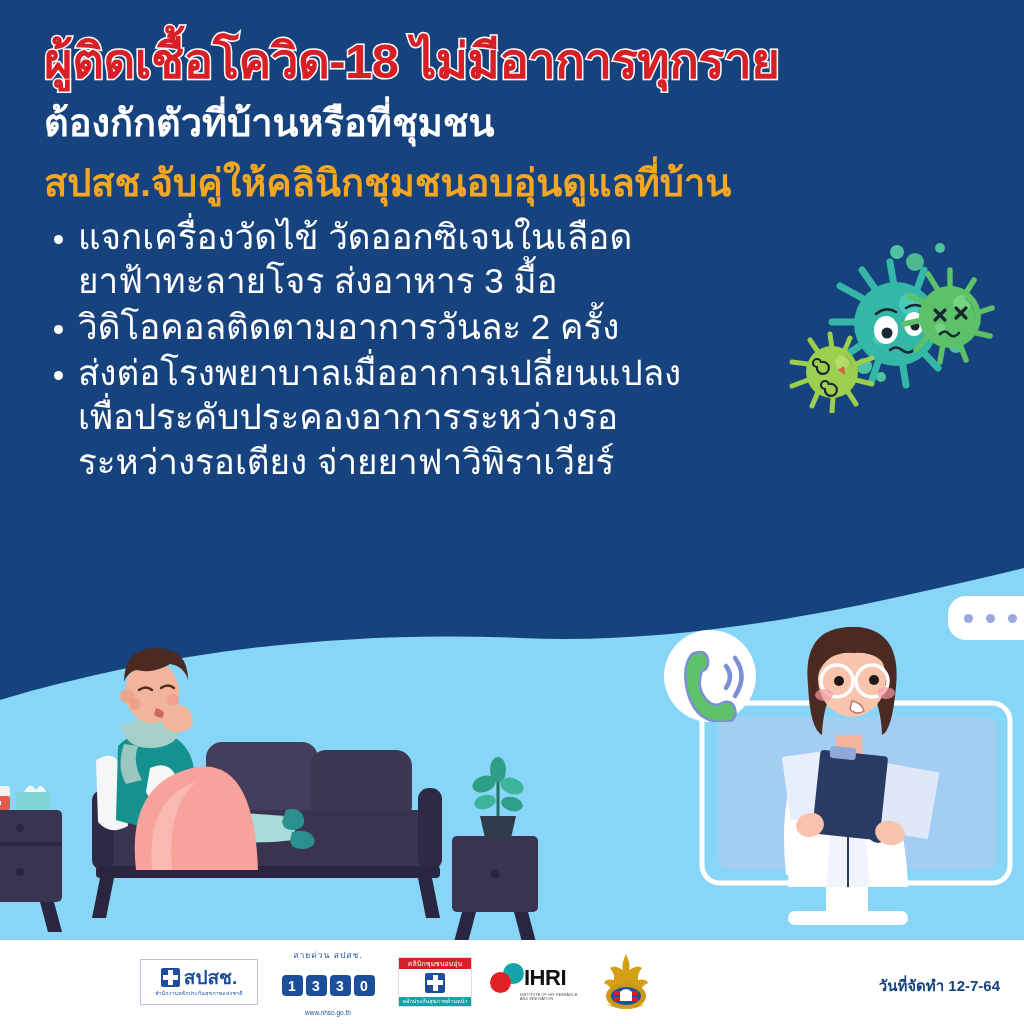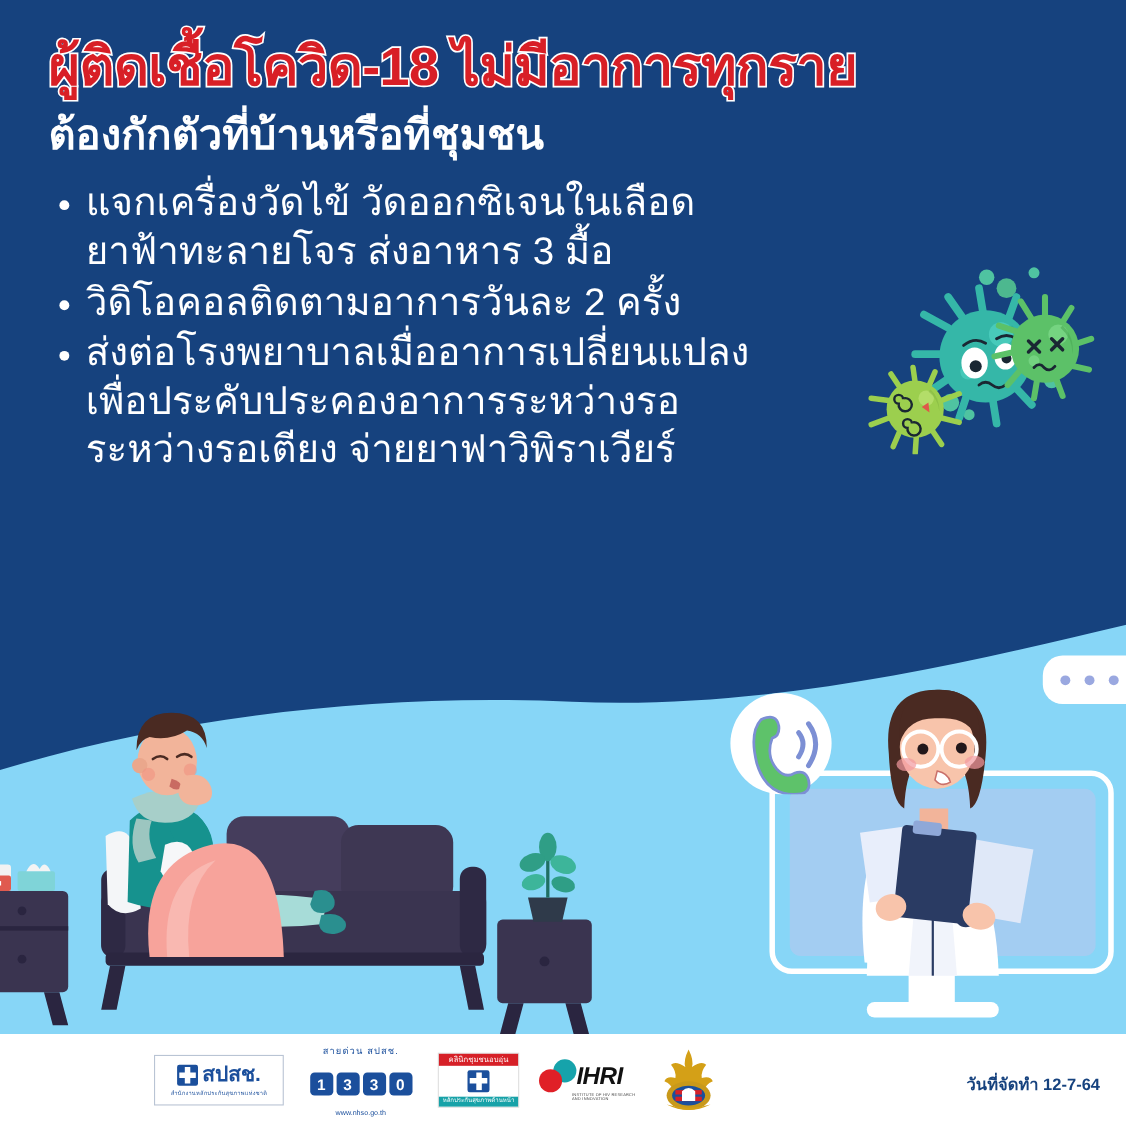--- a/index.html
+++ b/index.html
@@ -129,21 +129,21 @@
   .clinic-cross::before{content:"";position:absolute;left:7.5px;top:2px;width:5px;height:16px;background:#ffffff;}
   .clinic-cross::after{content:"";position:absolute;left:2px;top:7.5px;width:16px;height:5px;background:#ffffff;}
   .clinic-bot{background:#17a2a8;color:#ffffff;font-size:5.5px;text-align:center;padding:2px 0;line-height:1;}
 
   
   .ihri{display:flex;flex-direction:column;align-items:flex-start;width:92px;}
   .ihri-main{display:flex;align-items:center;}
   .ihri-circles{position:relative;width:34px;height:30px;}
   .ihri-circles .c-teal{position:absolute;left:13px;top:0;width:21px;height:21px;border-radius:50%;background:#16a3ab;}
   .ihri-circles .c-red{position:absolute;left:0;top:9px;width:21px;height:21px;border-radius:50%;background:#e02027;}
-  .ihri-text{font-size:22px;font-weight:bold;color:#111111;line-height:1;letter-spacing:-0.5px;font-style:italic;}
+  .ihri-text{font-size:22px;font-weight:bold;color:#111111;line-height:1;letter-spacing:-0.5px;}
   .ihri-sub{font-size:3.6px;color:#444;margin-left:30px;letter-spacing:0.2px;}
 
   
   .emblem{width:52px;height:60px;position:relative;}
 
   .date-stamp{
     position:absolute;right:24px;top:34px;
     font-size:15px;font-weight:bold;color:#16427e;
   }
 </style>
@@ -154,20 +154,21 @@
 
   <div class="bg-navy"></div>
 
   <svg class="curve-svg" viewBox="0 0 1024 400" preserveAspectRatio="none">
     <path d="M0,140 C160,92 340,70 520,78 C700,86 880,42 1024,8 L1024,400 L0,400 Z" fill="#87d6f7"></path>
   </svg>
 
   <div class="text-block">
     <h1 class="headline">ผู้ติดเชื้อโควิด-18 ไม่มีอาการทุกราย</h1>
     <div class="sub-white">ต้องกักตัวที่บ้านหรือที่ชุมชน</div>
+    <div class="sub-orange">สปสช.จับคู่ให้คลินิกชุมชนอบอุ่นดูแลที่บ้าน</div>
 
     <ul class="bullets">
       <li class="bullet-item">
         <span class="bline">แจกเครื่องวัดไข้ วัดออกซิเจนในเลือด</span>
         <span class="bline">ยาฟ้าทะลายโจร ส่งอาหาร 3 มื้อ</span>
       </li>
       <li class="bullet-item">
         <span class="bline">วิดิโอคอลติดตามอาการวันละ 2 ครั้ง</span>
       </li>
       <li class="bullet-item">

